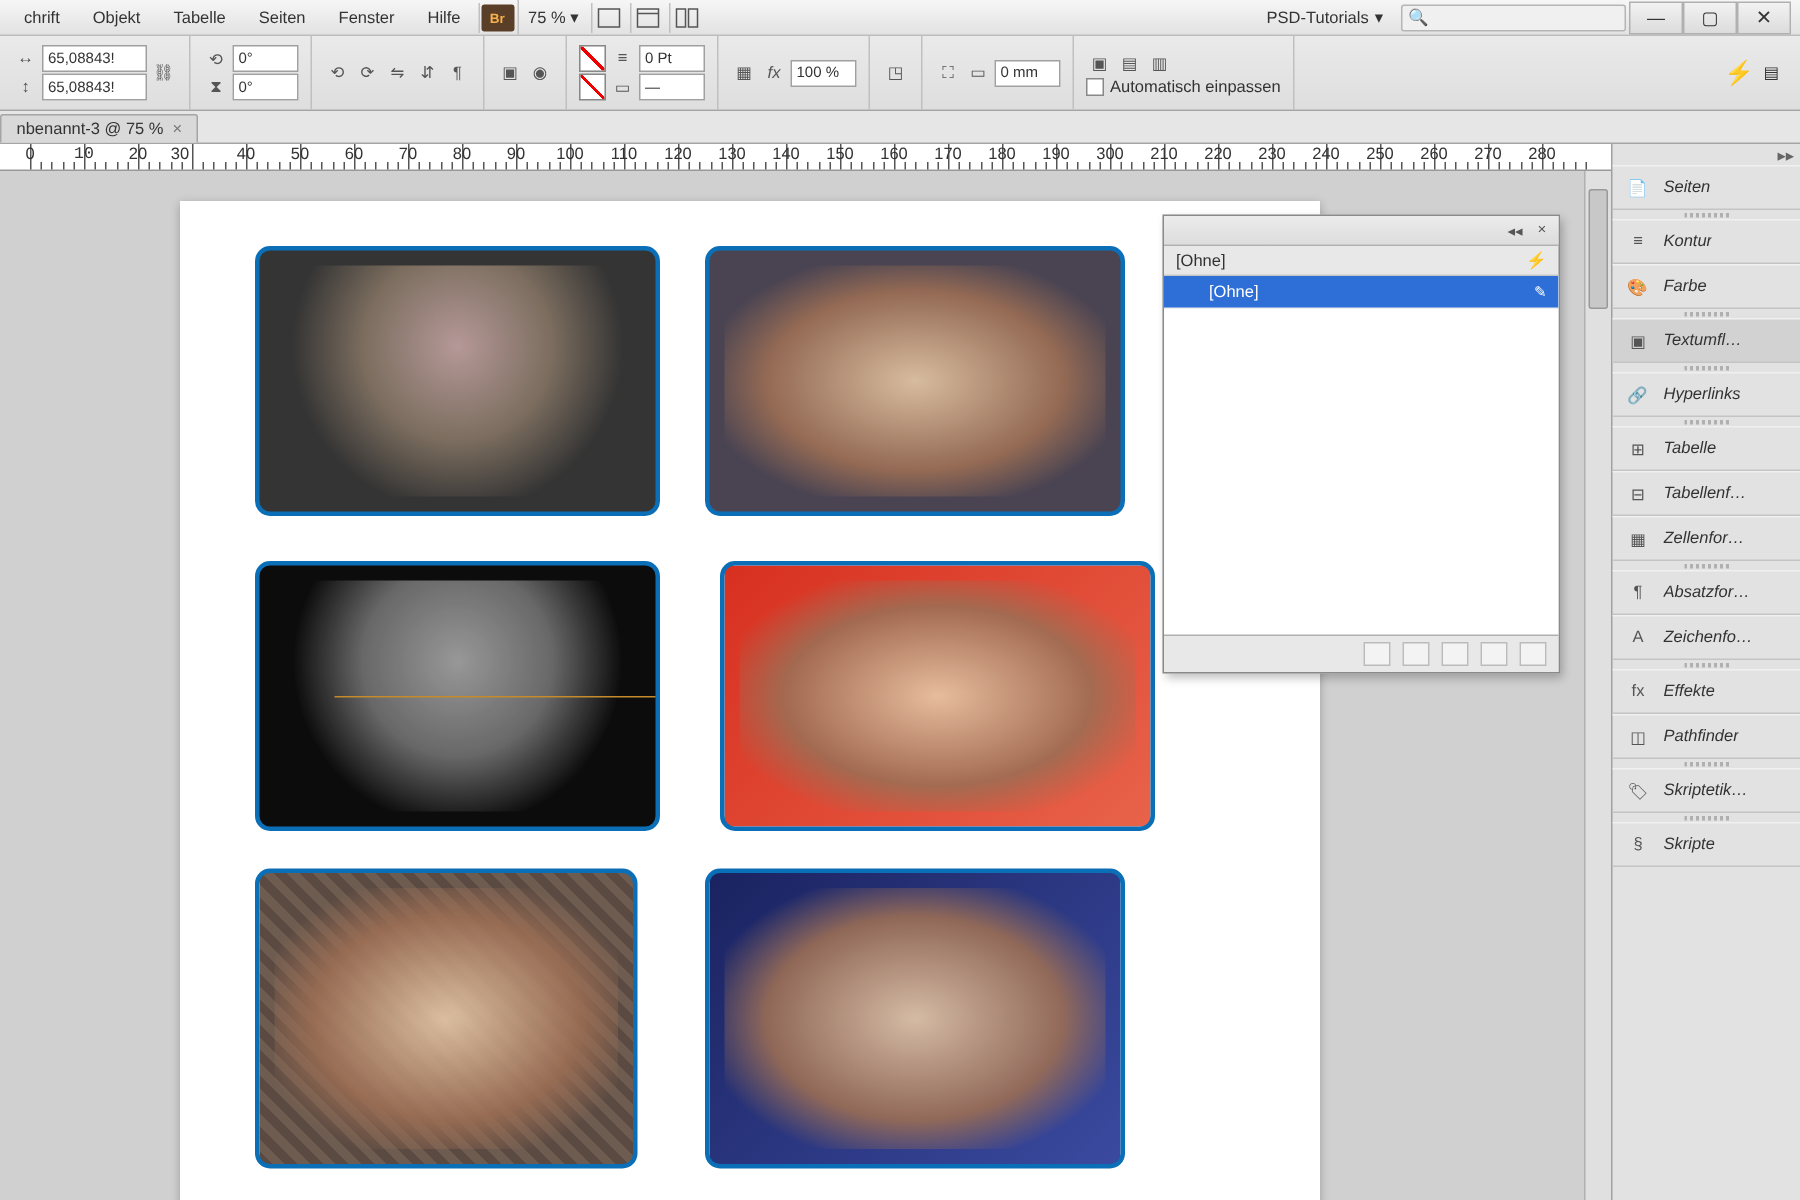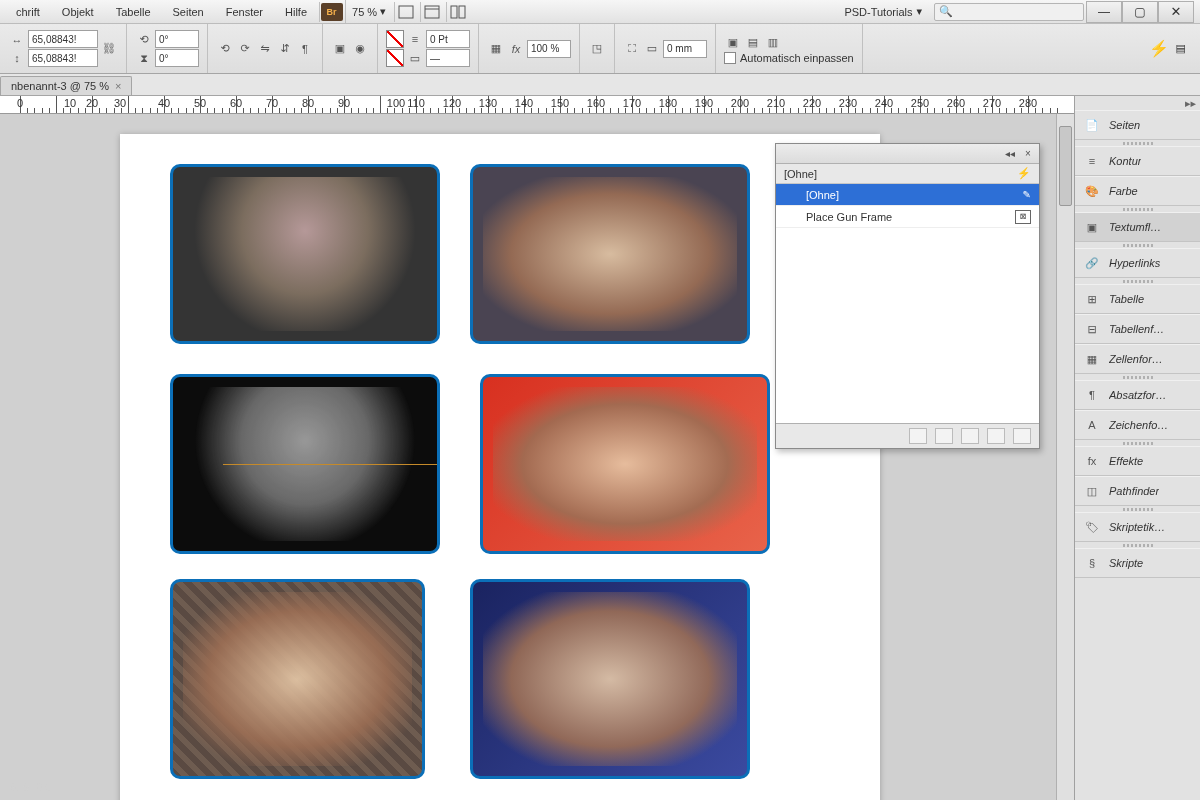--- a/index.html
+++ b/index.html
@@ -232,21 +232,21 @@
   <div class="canvas-col">
     <div class="ruler-h">
         <div class="ticks" id="ruler-ticks">
           <div class="ruler-tick" style="left: 20px; height: 18px;"></div>
           <div class="ruler-lbl" style="left: 20px;">0</div>
           <div class="ruler-tick" style="left: 27.2px; height: 6px; top: 12px;"></div>
           <div class="ruler-tick" style="left: 34.4px; height: 6px; top: 12px;"></div>
           <div class="ruler-tick" style="left: 41.6px; height: 6px; top: 12px;"></div>
           <div class="ruler-tick" style="left: 48.8px; height: 6px; top: 12px;"></div>
           <div class="ruler-tick" style="left: 56px; height: 18px;"></div>
-          <div class="ruler-lbl" style="left: 70px;">10</div>
+          <div class="ruler-lbl" style="left: 56px; font-family: Liberation Mono, monospace;">10</div>
           <div class="ruler-tick" style="left: 63.2px; height: 6px; top: 12px;"></div>
           <div class="ruler-tick" style="left: 70.4px; height: 6px; top: 12px;"></div>
           <div class="ruler-tick" style="left: 77.6px; height: 6px; top: 12px;"></div>
           <div class="ruler-tick" style="left: 84.8px; height: 6px; top: 12px;"></div>
           <div class="ruler-tick" style="left: 92px; height: 18px;"></div>
           <div class="ruler-lbl" style="left: 92px;">20</div>
           <div class="ruler-tick" style="left: 99.2px; height: 6px; top: 12px;"></div>
           <div class="ruler-tick" style="left: 106.4px; height: 6px; top: 12px;"></div>
           <div class="ruler-tick" style="left: 113.6px; height: 6px; top: 12px;"></div>
           <div class="ruler-tick" style="left: 120.8px; height: 6px; top: 12px;"></div>
@@ -286,21 +286,21 @@
           <div class="ruler-tick" style="left: 322.4px; height: 6px; top: 12px;"></div>
           <div class="ruler-tick" style="left: 329.6px; height: 6px; top: 12px;"></div>
           <div class="ruler-tick" style="left: 336.8px; height: 6px; top: 12px;"></div>
           <div class="ruler-tick" style="left: 344px; height: 18px;"></div>
           <div class="ruler-lbl" style="left: 344px;">90</div>
           <div class="ruler-tick" style="left: 351.2px; height: 6px; top: 12px;"></div>
           <div class="ruler-tick" style="left: 358.4px; height: 6px; top: 12px;"></div>
           <div class="ruler-tick" style="left: 365.6px; height: 6px; top: 12px;"></div>
           <div class="ruler-tick" style="left: 372.8px; height: 6px; top: 12px;"></div>
           <div class="ruler-tick" style="left: 380px; height: 18px;"></div>
-          <div class="ruler-lbl" style="left: 396px;">100</div>
+          <div class="ruler-lbl" style="left: 380px;">100</div>
           <div class="ruler-tick" style="left: 387.2px; height: 6px; top: 12px;"></div>
           <div class="ruler-tick" style="left: 394.4px; height: 6px; top: 12px;"></div>
           <div class="ruler-tick" style="left: 401.6px; height: 6px; top: 12px;"></div>
           <div class="ruler-tick" style="left: 408.8px; height: 6px; top: 12px;"></div>
           <div class="ruler-tick" style="left: 416px; height: 18px;"></div>
           <div class="ruler-lbl" style="left: 416px;">110</div>
           <div class="ruler-tick" style="left: 423.2px; height: 6px; top: 12px;"></div>
           <div class="ruler-tick" style="left: 430.4px; height: 6px; top: 12px;"></div>
           <div class="ruler-tick" style="left: 437.6px; height: 6px; top: 12px;"></div>
           <div class="ruler-tick" style="left: 444.8px; height: 6px; top: 12px;"></div>
@@ -346,21 +346,21 @@
           <div class="ruler-tick" style="left: 682.4px; height: 6px; top: 12px;"></div>
           <div class="ruler-tick" style="left: 689.6px; height: 6px; top: 12px;"></div>
           <div class="ruler-tick" style="left: 696.8px; height: 6px; top: 12px;"></div>
           <div class="ruler-tick" style="left: 704px; height: 18px;"></div>
           <div class="ruler-lbl" style="left: 704px;">190</div>
           <div class="ruler-tick" style="left: 711.2px; height: 6px; top: 12px;"></div>
           <div class="ruler-tick" style="left: 718.4px; height: 6px; top: 12px;"></div>
           <div class="ruler-tick" style="left: 725.6px; height: 6px; top: 12px;"></div>
           <div class="ruler-tick" style="left: 732.8px; height: 6px; top: 12px;"></div>
           <div class="ruler-tick" style="left: 740px; height: 18px;"></div>
-          <div class="ruler-lbl" style="left: 740px;">200</div>
+          <div class="ruler-lbl" style="left: 740px;">300</div>
           <div class="ruler-tick" style="left: 747.2px; height: 6px; top: 12px;"></div>
           <div class="ruler-tick" style="left: 754.4px; height: 6px; top: 12px;"></div>
           <div class="ruler-tick" style="left: 761.6px; height: 6px; top: 12px;"></div>
           <div class="ruler-tick" style="left: 768.8px; height: 6px; top: 12px;"></div>
           <div class="ruler-tick" style="left: 776px; height: 18px;"></div>
           <div class="ruler-lbl" style="left: 776px;">210</div>
           <div class="ruler-tick" style="left: 783.2px; height: 6px; top: 12px;"></div>
           <div class="ruler-tick" style="left: 790.4px; height: 6px; top: 12px;"></div>
           <div class="ruler-tick" style="left: 797.6px; height: 6px; top: 12px;"></div>
           <div class="ruler-tick" style="left: 804.8px; height: 6px; top: 12px;"></div>
@@ -517,24 +517,20 @@
   </div>
   <div class="panel-field">
     <span>[Ohne]</span>
     <span style="color:#888;">⚡</span>
   </div>
   <div class="panel-list" id="panel-list">
       <div class="row sel">
         <span class="lbl">[Ohne]</span>
         <span class="pen">✎</span>
       </div>
-      <div class="row">
-        <span class="lbl">Place Gun Frame</span>
-        <span class="ic">⊠</span>
-      </div>
     </div>
   <div class="panel-foot">
     <div class="fi"></div>
     <div class="fi"></div>
     <div class="fi"></div>
     <div class="fi"></div>
     <div class="fi"></div>
   </div>
 </div>
 

